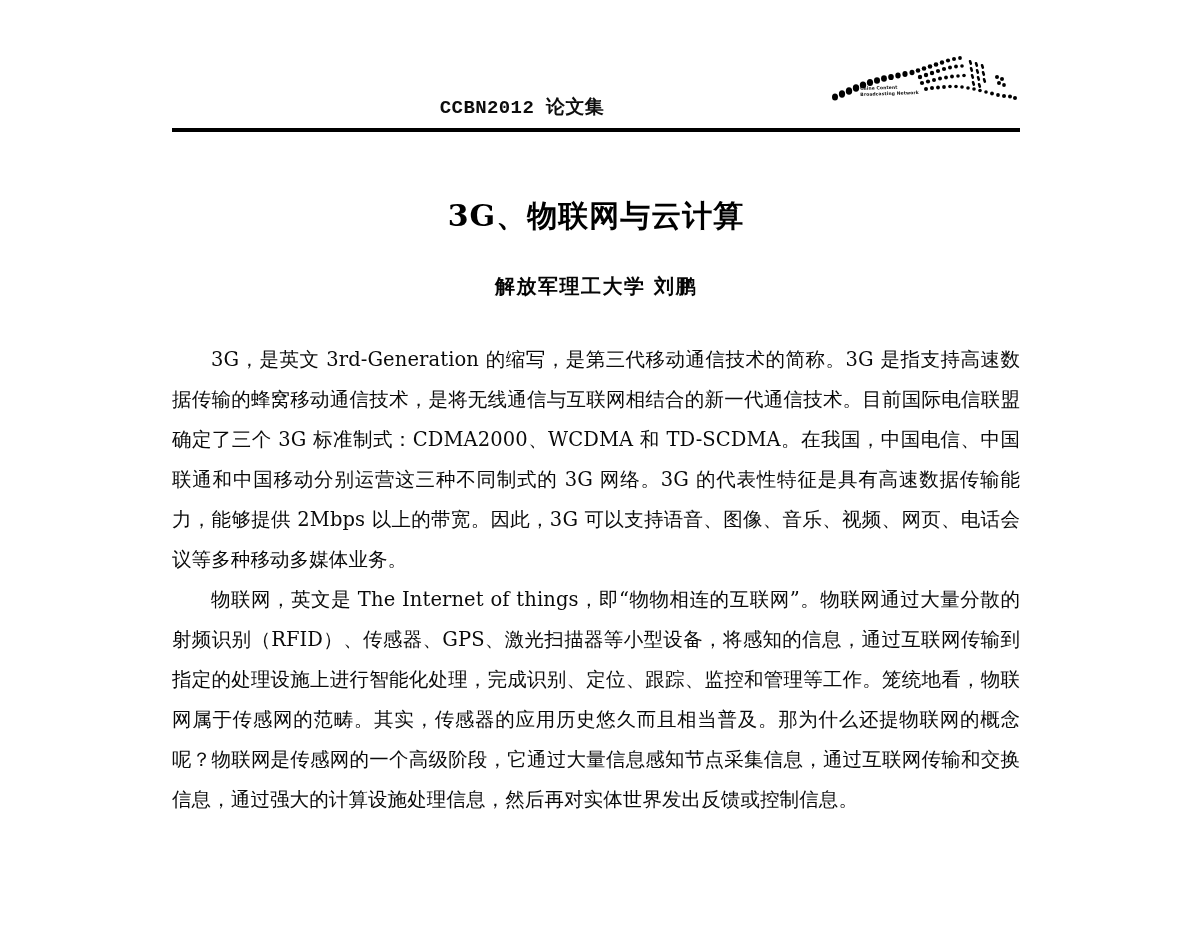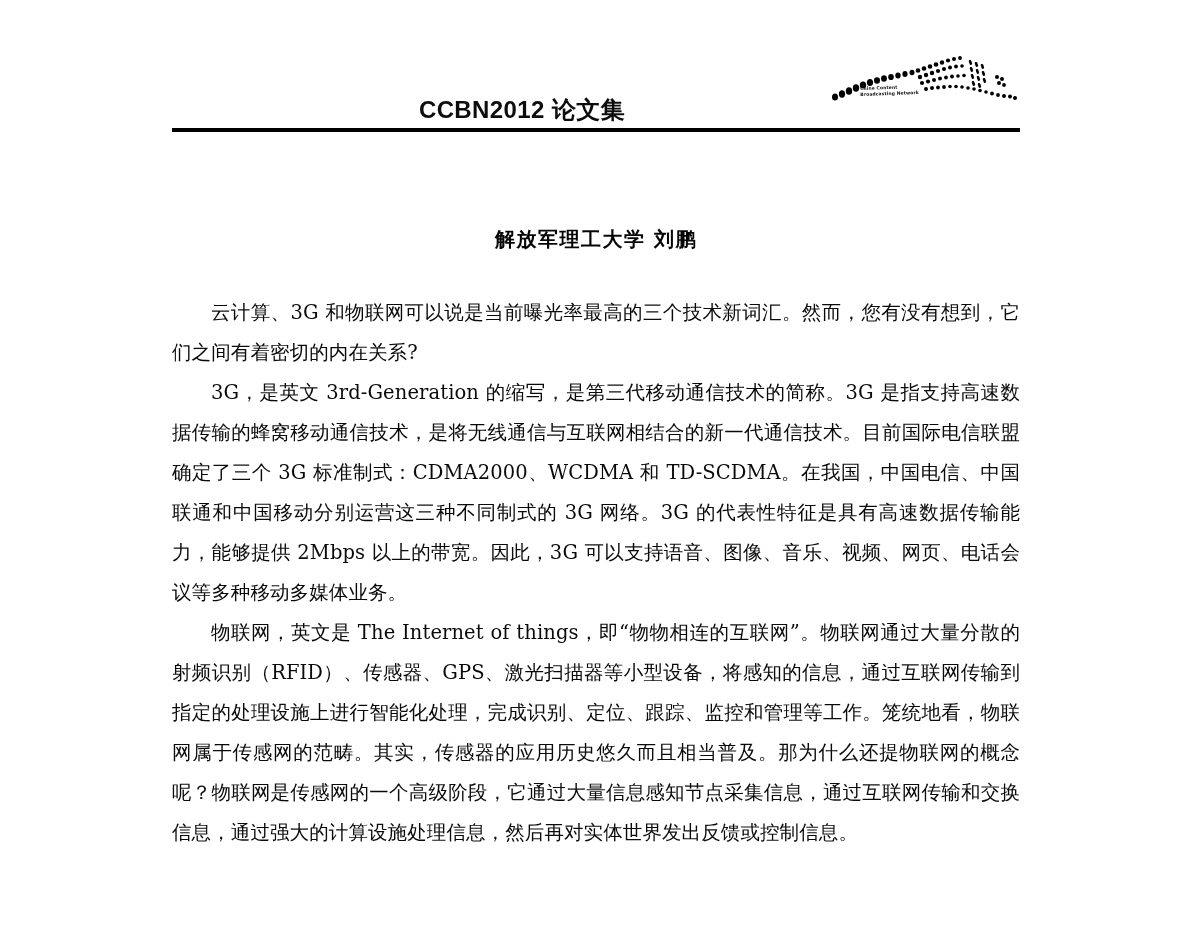--- a/index.html
+++ b/index.html
@@ -32,22 +32,22 @@
     width: 848px;
     height: 86px;
   }
 
   .header-title {
     position: absolute;
     left: 0;
     top: 46px;
     width: 700px;
     text-align: center;
-    font-family: Liberation Sans, sans-serif;
-    font-size: 24px;
+    font-family: Liberation Mono, monospace;
+    font-size: 19px;
     font-weight: 600;
     letter-spacing: 0.4px;
     color: #0d0d0d;
     white-space: nowrap;
   }
 
   .header-rule {
     position: absolute;
     left: 172px;
     top: 128px;
@@ -250,23 +250,23 @@
         <span>Broadcasting Network</span>
       </div>
 
     </div>
   </div>
 
   <div class="header-rule"></div>
 
   <div class="article">
 
+    <h1 class="doc-title">3G、物联网与云计算</h1>
 
     <div class="doc-byline">解放军理工大学  刘鹏</div>
 
     <div class="body-text">
-      <p class="para">云计算、3G 和物联网可以说是当前曝光率最高的三个技术新词汇。然而，您有没有想到，它们之间有着密切的内在关系?</p>
       <p class="para">3G，是英文 3rd-Generation 的缩写，是第三代移动通信技术的简称。3G 是指支持高速数据传输的蜂窝移动通信技术，是将无线通信与互联网相结合的新一代通信技术。目前国际电信联盟确定了三个 3G 标准制式：CDMA2000、WCDMA 和 TD-SCDMA。在我国，中国电信、中国联通和中国移动分别运营这三种不同制式的 3G 网络。3G 的代表性特征是具有高速数据传输能力，能够提供 2Mbps 以上的带宽。因此，3G 可以支持语音、图像、音乐、视频、网页、电话会议等多种移动多媒体业务。</p>
       <p class="para">物联网，英文是 The Internet of things，即“物物相连的互联网”。物联网通过大量分散的射频识别（RFID）、传感器、GPS、激光扫描器等小型设备，将感知的信息，通过互联网传输到指定的处理设施上进行智能化处理，完成识别、定位、跟踪、监控和管理等工作。笼统地看，物联网属于传感网的范畴。其实，传感器的应用历史悠久而且相当普及。那为什么还提物联网的概念呢？物联网是传感网的一个高级阶段，它通过大量信息感知节点采集信息，通过互联网传输和交换信息，通过强大的计算设施处理信息，然后再对实体世界发出反馈或控制信息。</p>
     </div>
   </div>
 
 </div>
 
 </body></html>

